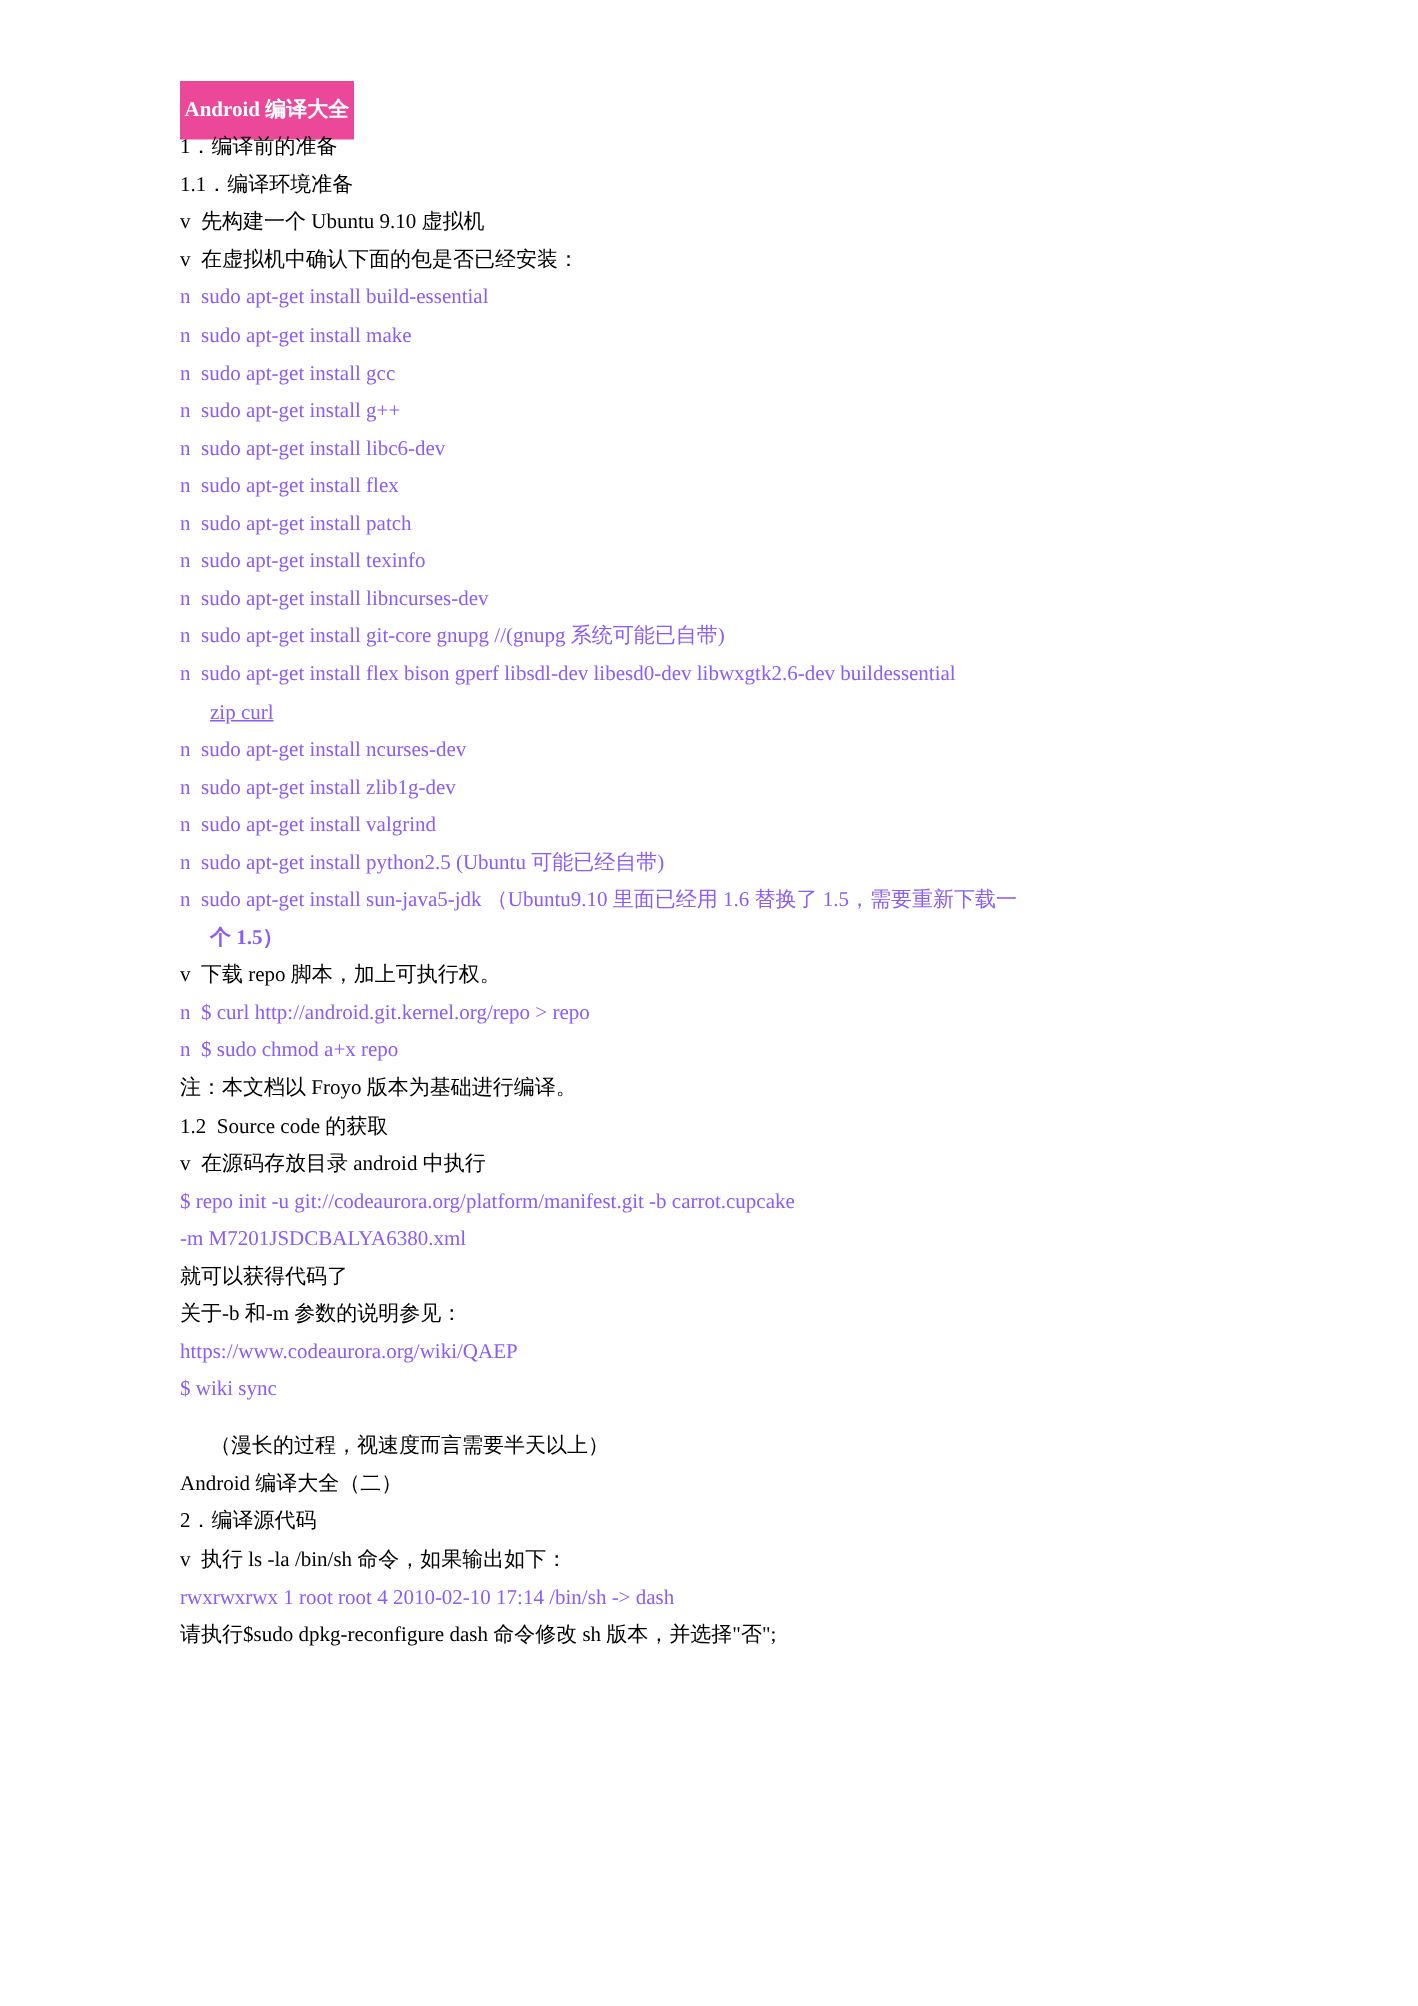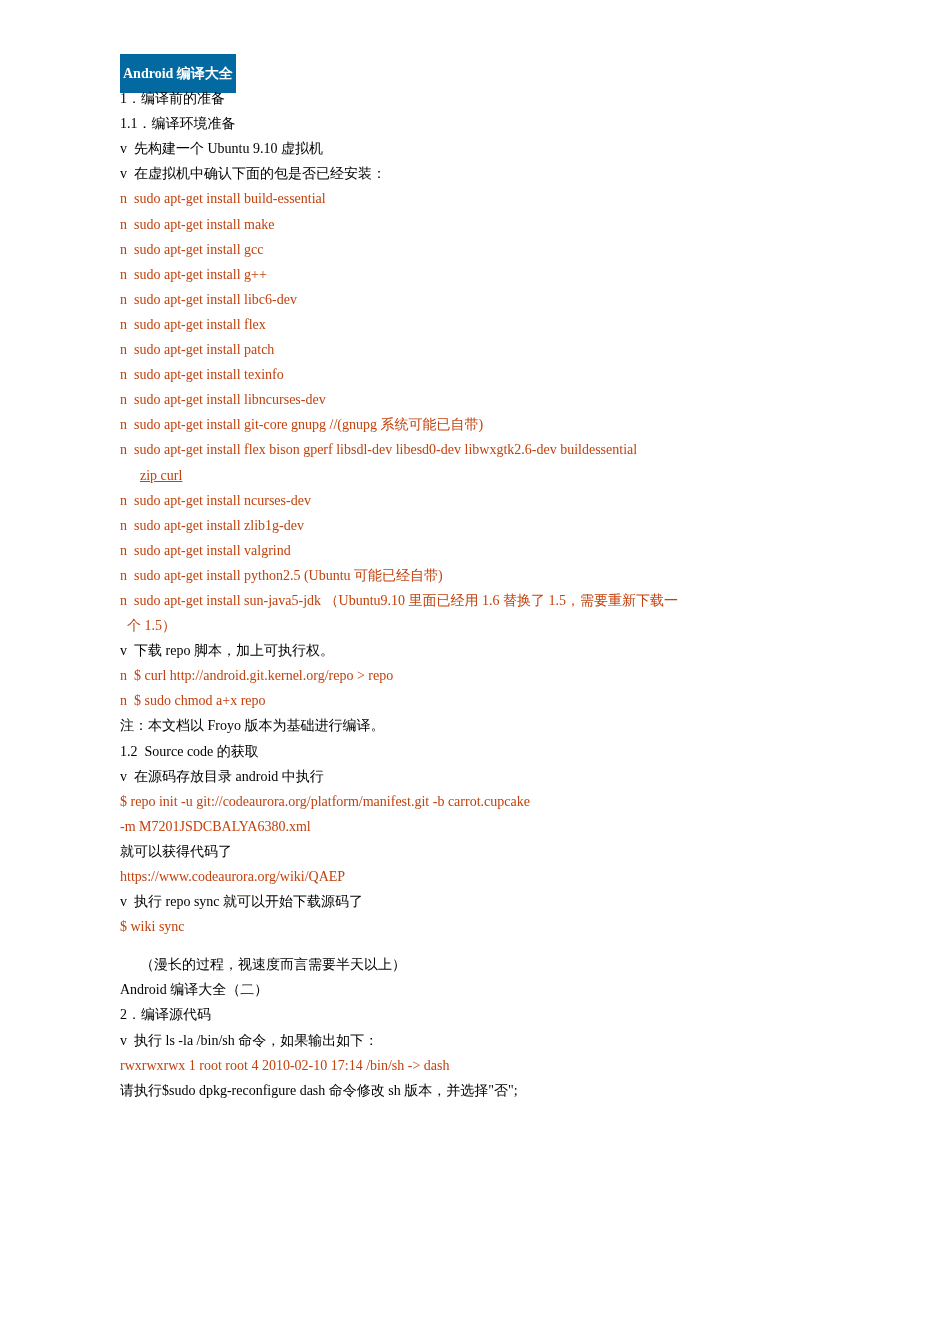--- a/index.html
+++ b/index.html
@@ -9,27 +9,27 @@
     }
     body {
       background: #ffffff;
       font-family: "SimSun", "宋体", serif;
       font-size: 14px;
       color: #000000;
       padding: 60px 120px 60px 120px;
       line-height: 1.6;
     }
     .highlight-red {
-      background-color: #0369a1;
+      background-color: #ec4899;
       color: #ffffff;
       padding: 12px 3px;
       font-weight: bold;
     }
     .blue-text {
-      color: #c2410c;
+      color: #8b5cf6;
     }
     .line {
       margin: 2px 0;
       font-size: 14px;
       line-height: 1.65;
     }
   </style>
 </head>
 <body>
 
@@ -53,32 +53,32 @@
   <div class="line blue-text">n&nbsp;&nbsp;sudo apt-get install texinfo</div>
   <div class="line blue-text">n&nbsp;&nbsp;sudo apt-get install libncurses-dev</div>
   <div class="line blue-text">n&nbsp;&nbsp;sudo apt-get install git-core gnupg //(gnupg 系统可能已自带)</div>
   <div class="line blue-text">n&nbsp;&nbsp;sudo apt-get install flex bison gperf libsdl-dev libesd0-dev libwxgtk2.6-dev buildessential</div>
   <div class="line blue-text" style="margin-left:20px;text-decoration:underline;">zip curl</div>
   <div class="line blue-text">n&nbsp;&nbsp;sudo apt-get install ncurses-dev</div>
   <div class="line blue-text">n&nbsp;&nbsp;sudo apt-get install zlib1g-dev</div>
   <div class="line blue-text">n&nbsp;&nbsp;sudo apt-get install valgrind</div>
   <div class="line blue-text">n&nbsp;&nbsp;sudo apt-get install python2.5 (Ubuntu 可能已经自带)</div>
   <div class="line blue-text">n&nbsp;&nbsp;sudo apt-get install sun-java5-jdk （Ubuntu9.10 里面已经用 1.6 替换了 1.5，需要重新下载一</div>
-  <div class="line blue-text" style="margin-left:7px;">个 1.5）</div>
+  <div class="line blue-text" style="margin-left:20px;font-weight:bold;">个 1.5）</div>
   <div class="line">v&nbsp;&nbsp;下载 repo 脚本，加上可执行权。</div>
   <div class="line blue-text">n&nbsp;&nbsp;$ curl http://android.git.kernel.org/repo &gt; repo</div>
   <div class="line blue-text">n&nbsp;&nbsp;$ sudo chmod a+x repo</div>
   <div class="line">注：本文档以 Froyo 版本为基础进行编译。</div>
   <div class="line">1.2&nbsp;&nbsp;Source code 的获取</div>
   <div class="line">v&nbsp;&nbsp;在源码存放目录 android 中执行</div>
   <div class="line blue-text">$ repo init -u git://codeaurora.org/platform/manifest.git -b carrot.cupcake</div>
   <div class="line blue-text">-m M7201JSDCBALYA6380.xml</div>
   <div class="line">就可以获得代码了</div>
+  <div class="line">关于-b 和-m 参数的说明参见：</div>
   <div class="line blue-text">https://www.codeaurora.org/wiki/QAEP</div>
-  <div class="line">v&nbsp;&nbsp;执行 repo sync 就可以开始下载源码了</div>
   <div class="line blue-text">$ wiki sync</div>
   <div class="line" style="margin-left:20px;margin-top:15px;">（漫长的过程，视速度而言需要半天以上）</div>
   <div class="line">Android 编译大全（二）</div>
   <div class="line">2．编译源代码</div>
   <div class="line">v&nbsp;&nbsp;执行 ls -la /bin/sh 命令，如果输出如下：</div>
   <div class="line blue-text">rwxrwxrwx 1 root root 4 2010-02-10 17:14 /bin/sh -&gt; dash</div>
   <div class="line">请执行$sudo dpkg-reconfigure dash 命令修改 sh 版本，并选择"否";</div>
 
 </div>
 

